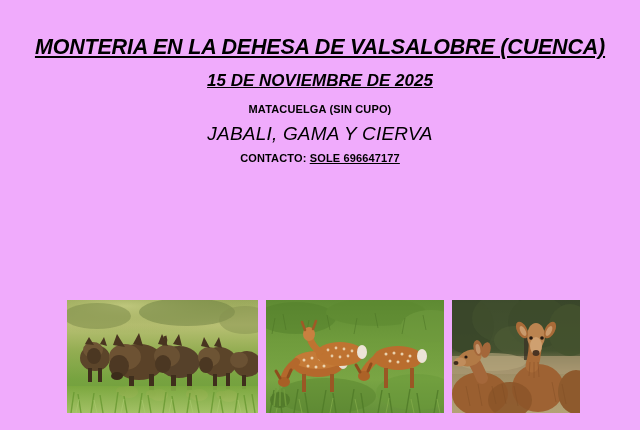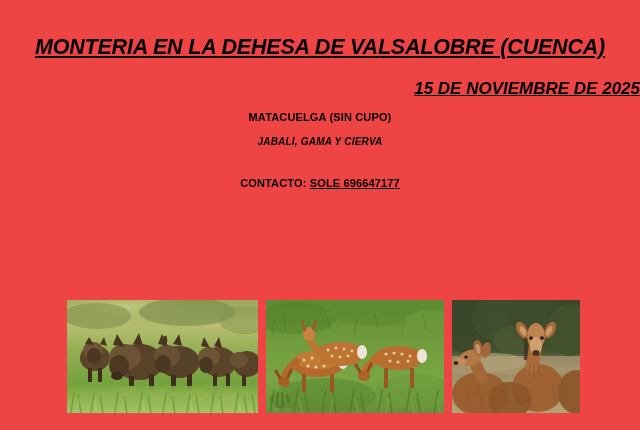--- a/index.html
+++ b/index.html
@@ -14,21 +14,21 @@
     font-family: "Liberation Sans", sans-serif;
     color: #000000;
     overflow: hidden;
   }
 
   .poster {
     position: absolute;
     left: 0; top: 0;
     width: 640px;
     height: 430px;
-    background: #ef4444;
+    background: #f0abfc;
   }
 
   
   .text-block {
     position: absolute;
     left: 0;
     top: 34px;
     width: 640px;
     text-align: center;
   }
@@ -42,49 +42,48 @@
     line-height: 26px;
     white-space: nowrap;
   }
 
   .subtitle {
     font-size: 17px;
     font-weight: bold;
     font-style: italic;
     text-decoration: underline;
     line-height: 22px;
-    margin-top: 18px;
+    margin-top: 10px;
     white-space: nowrap;
-    text-align: right;
   }
 
   .line {
     font-size: 11px;
     font-weight: bold;
     line-height: 14px;
     margin-top: 10px;
     letter-spacing: 0.15px;
     white-space: nowrap;
   }
 
   .line-emph {
-    font-size: 10px;
-    font-weight: bold;
+    font-size: 19px;
+    font-weight: normal;
     font-style: italic;
     line-height: 18px;
     margin-top: 9px;
     letter-spacing: 0.2px;
     white-space: nowrap;
   }
 
   .line-contact {
     font-size: 11px;
     font-weight: bold;
     line-height: 14px;
-    margin-top: 25px;
+    margin-top: 8px;
     letter-spacing: 0.15px;
     white-space: nowrap;
   }
   .line-contact .u { text-decoration: underline; }
 
   
   .photo-strip {
     position: absolute;
     left: 67px;
     top: 300px;

